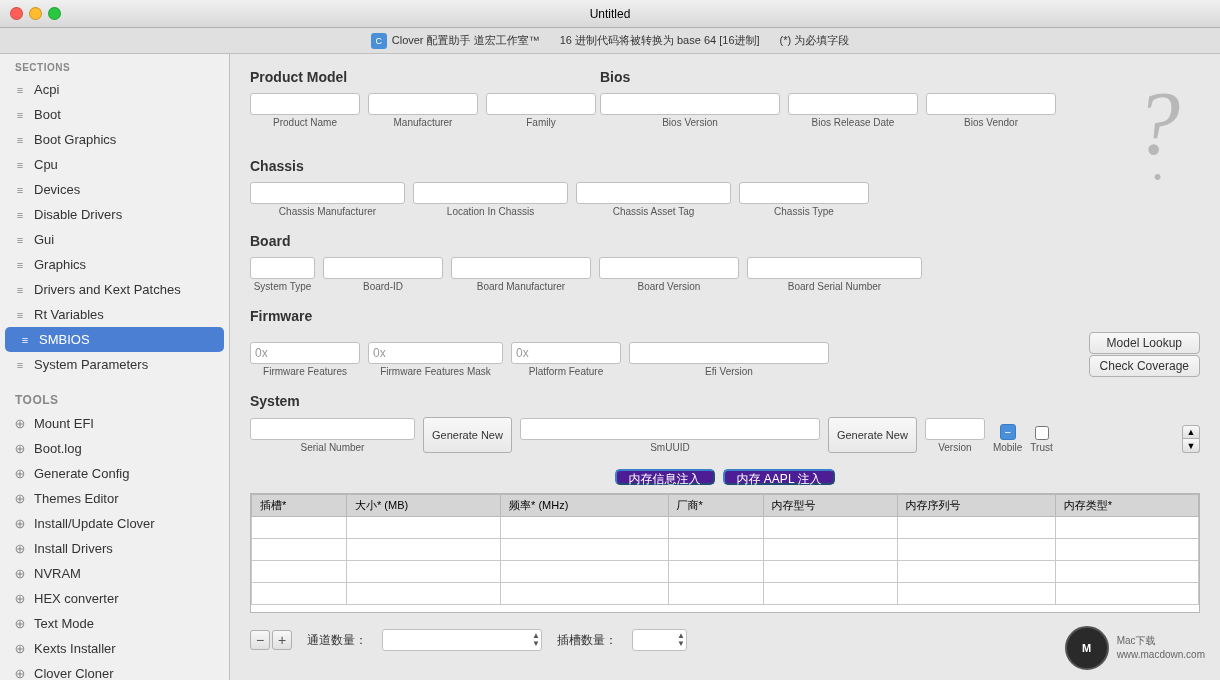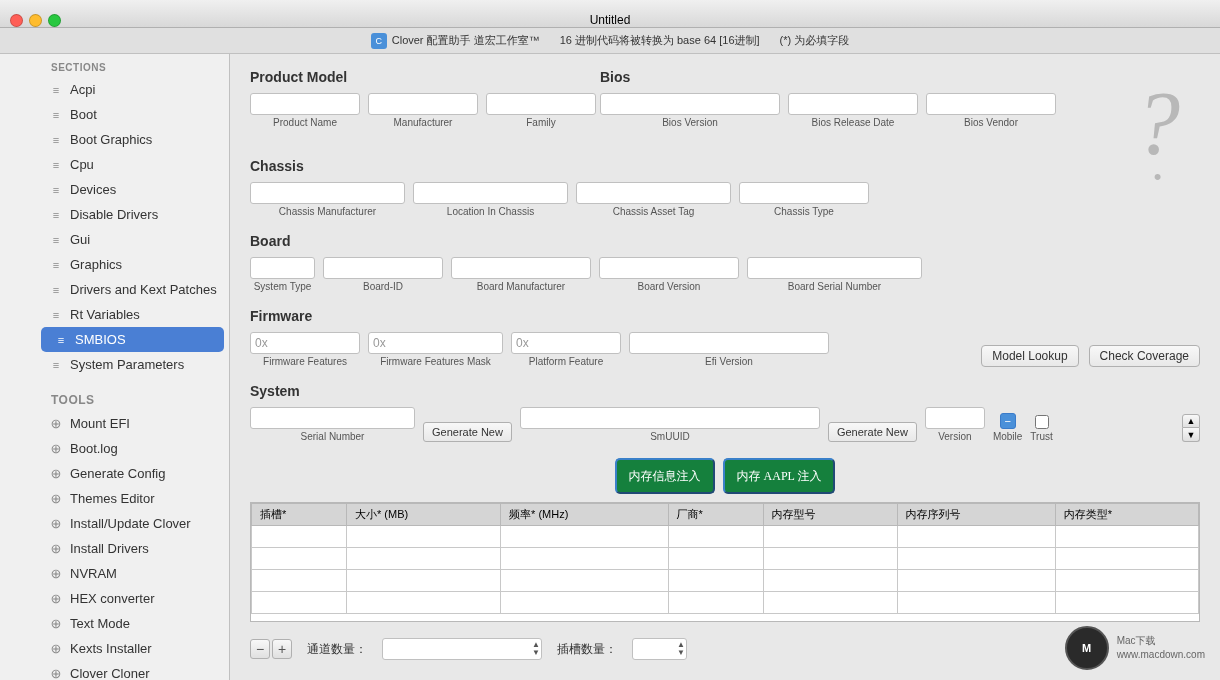--- a/index.html
+++ b/index.html
@@ -1,35 +1,35 @@
 <!DOCTYPE html>
 <html><head>
   <meta charset="utf-8">
   <style>
     * { box-sizing: border-box; margin: 0; padding: 0; }
     body { font-family: -apple-system, BlinkMacSystemFont, "Helvetica Neue", Arial, sans-serif; font-size: 12px; background: #e8e8e8; width: 1220px; height: 680px; overflow: hidden; display: flex; flex-direction: column; }
 
     
-    .titlebar { height: 28px; background: linear-gradient(to bottom, #f0f0f0, #d8d8d8); display: flex; align-items: flex-end; justify-content: center; border-bottom: 1px solid #b0b0b0; position: relative; }
+    .titlebar { height: 28px; background: linear-gradient(to bottom, #f0f0f0, #d8d8d8); display: flex; align-items: center; justify-content: center; border-bottom: 1px solid #b0b0b0; position: relative; }
     .titlebar-buttons { position: absolute; left: 10px; display: flex; gap: 6px; }
     .titlebar-btn { width: 13px; height: 13px; border-radius: 50%; border: 1px solid rgba(0,0,0,0.2); cursor: pointer; }
     .btn-close { background: #ff5f57; }
     .btn-minimize { background: #febc2e; }
     .btn-maximize { background: #28c840; }
 
     
     .infobar { height: 26px; background: #e0e0e0; border-bottom: 1px solid #c0c0c0; display: flex; align-items: center; justify-content: center; gap: 20px; font-size: 11px; color: #333; }
     .infobar-left { display: flex; align-items: center; gap: 5px; }
     .clover-icon { width: 16px; height: 16px; background: #4a90d9; border-radius: 3px; display: inline-flex; align-items: center; justify-content: center; color: white; font-size: 9px; }
 
     
     .main { display: flex; flex: 1; overflow: hidden; }
 
     
-    .sidebar { width: 230px; background: #f0f0f0; border-right: 1px solid #c0c0c0; display: flex; flex-direction: column; overflow-y: auto; padding-left: 36px; }
+    .sidebar { width: 230px; background: #f0f0f0; border-right: 1px solid #c0c0c0; display: flex; flex-direction: column; overflow-y: auto; }
     .sidebar-section-label { font-size: 10px; color: #888; font-weight: 600; text-transform: uppercase; padding: 8px 15px 4px; letter-spacing: 0.5px; }
     .sidebar-item { display: flex; align-items: center; gap: 6px; padding: 5px 12px; cursor: pointer; font-size: 13px; color: #333; }
     .sidebar-item.active { background: #4a7fd4; color: white; border-radius: 5px; margin: 0 5px; }
     .sidebar-item .item-icon { font-size: 11px; color: #888; width: 16px; text-align: center; }
     .sidebar-item.active .item-icon { color: white; }
     .sidebar-divider { height: 1px; background: #d0d0d0; margin: 4px 0; }
     .sidebar-tools-label { font-size: 12px; color: #888; font-weight: 600; text-transform: uppercase; padding: 8px 15px 4px; letter-spacing: 0.5px; }
 
     
     .content { flex: 1; background: #e8e8e8; overflow-y: auto; padding: 15px 20px; }
@@ -42,22 +42,22 @@
     .form-row { display: flex; gap: 8px; margin-bottom: 4px; align-items: flex-end; }
     .field-group { display: flex; flex-direction: column; }
     .field-label { font-size: 10px; color: #555; margin-top: 2px; text-align: center; }
     .field-input { height: 22px; border: 1px solid #c0c0c0; border-radius: 3px; background: white; padding: 0 4px; font-size: 12px; color: #333; }
     .field-input.gray-text { color: #999; }
 
     .content-inner { position: relative; }
 
     
     .btn { height: 22px; border: 1px solid #b0b0b0; border-radius: 4px; background: linear-gradient(to bottom, #f8f8f8, #e8e8e8); padding: 0 10px; font-size: 12px; cursor: pointer; color: #333; }
-    .btn-blue { background: #15803d; border-color: #3a80c9; color: white; height: 36px; border-radius: 5px; padding: 0 12px; font-size: 12px; cursor: pointer; font-family: Liberation Serif, serif; }
-    .generate-btn { height: 20px; border: 1px solid #b0b0b0; border-radius: 3px; background: linear-gradient(to bottom, #f8f8f8, #e8e8e8); padding: 0 8px; font-size: 11px; cursor: pointer; color: #333; }
+    .btn-blue { background: #4c1d95; border-color: #3a80c9; color: white; height: 16px; border-radius: 5px; padding: 0 12px; font-size: 12px; cursor: pointer; }
+    .generate-btn { height: 36px; border: 1px solid #b0b0b0; border-radius: 3px; background: linear-gradient(to bottom, #f8f8f8, #e8e8e8); padding: 0 8px; font-size: 11px; cursor: pointer; color: #333; }
 
     
     .memory-table { width: 100%; border-collapse: collapse; font-size: 12px; }
     .memory-table th { background: #d5d5d5; border: 1px solid #b8b8b8; padding: 3px 8px; font-size: 11px; font-weight: 500; text-align: left; }
     .memory-table td { border: 1px solid #c8c8c8; padding: 3px 8px; background: white; height: 22px; }
     .memory-table-container { border: 1px solid #b8b8b8; background: white; min-height: 120px; margin-bottom: 8px; }
 
     
     .bottom-controls { display: flex; align-items: center; gap: 15px; padding: 8px 0; }
     .add-remove-btns { display: flex; gap: 2px; }
@@ -302,21 +302,21 @@
           </div>
           <div class="field-group">
             <input class="field-input gray-text" type="text" style="width: 110px;" value="0x">
             <div class="field-label">Platform Feature</div>
           </div>
           <div class="field-group">
             <input class="field-input" type="text" style="width: 200px;">
             <div class="field-label">Efi Version</div>
           </div>
 
-          <div style="margin-left:auto; display:flex; flex-direction:row; gap:10px;">
+          <div style="margin-left:auto; display:flex; flex-direction:column; gap:1px;">
             <button class="btn">Model Lookup</button>
             <button class="btn">Check Coverage</button>
           </div>
         </div>
       </div>
 
       <div class="section-group">
         <div class="section-title">System</div>
         <div style="display:flex; align-items:flex-end; gap:8px;">
           <div class="field-group">

